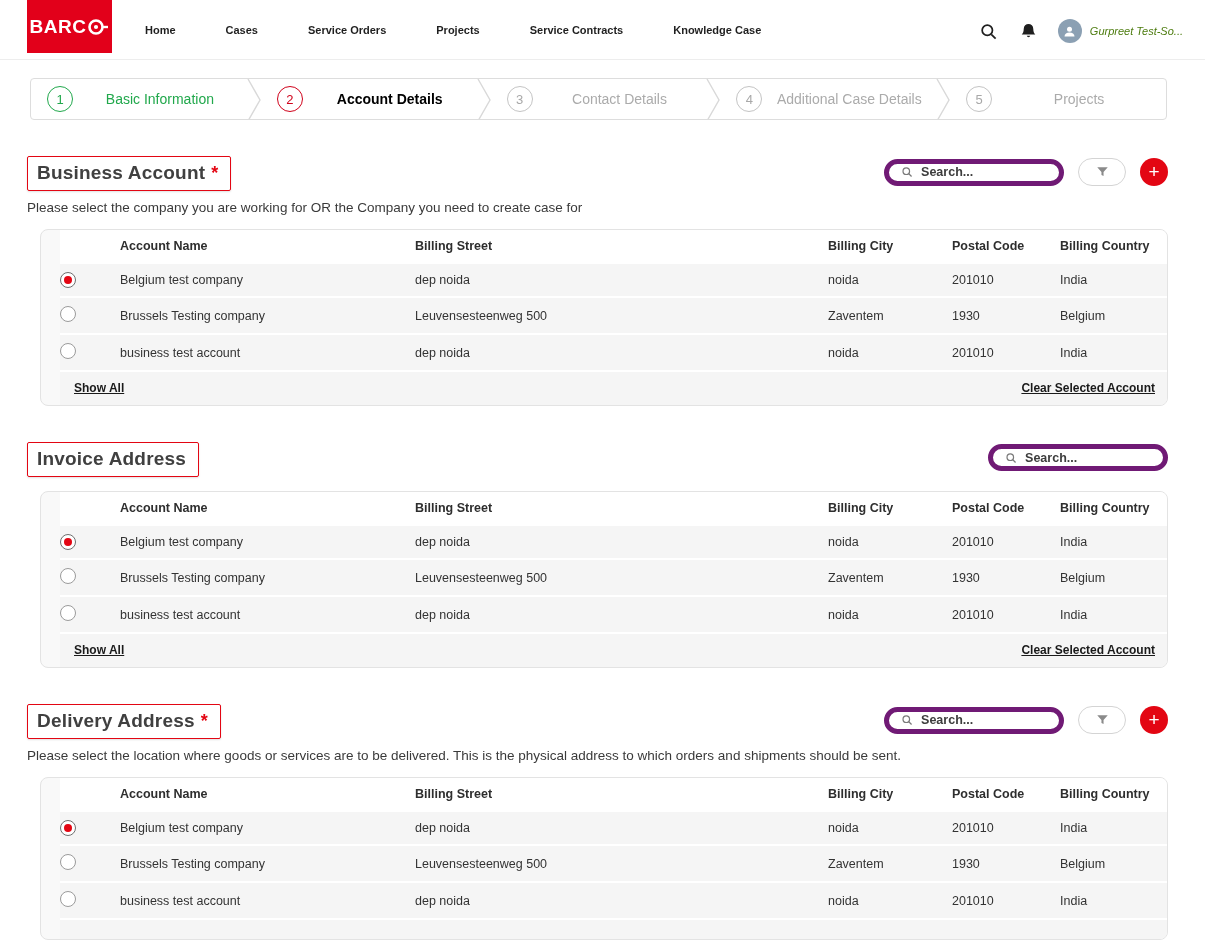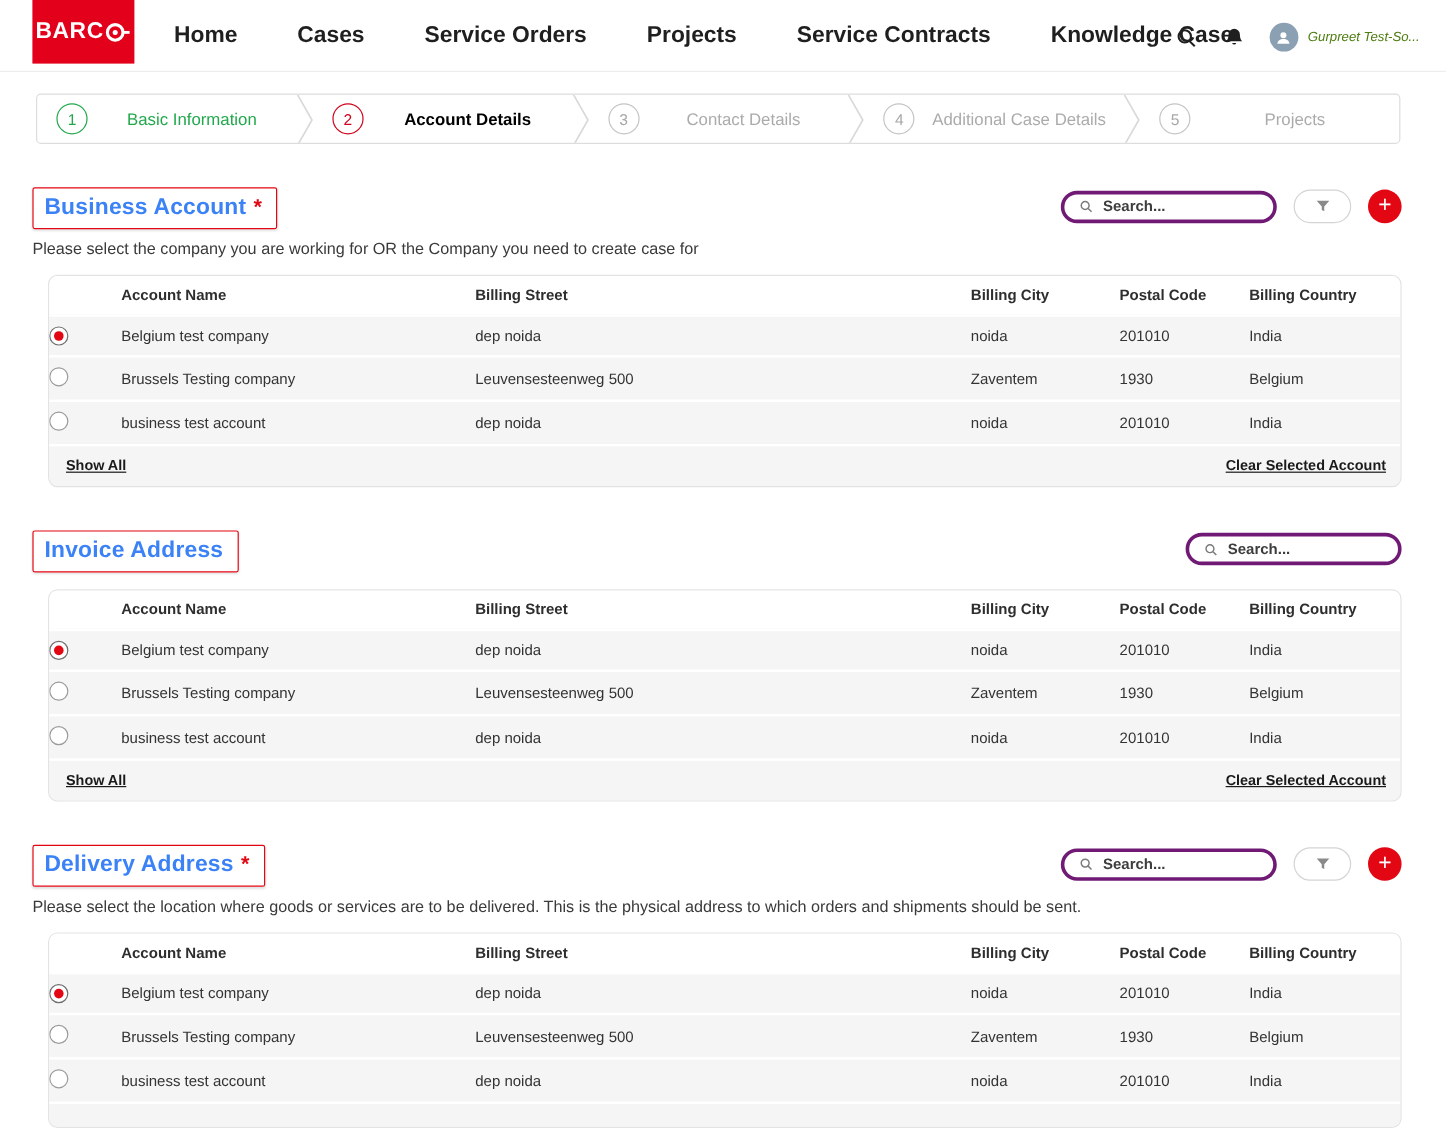--- a/index.html
+++ b/index.html
@@ -3,21 +3,21 @@
 <meta charset="utf-8">
 <style>
   * { margin:0; padding:0; box-sizing:border-box; }
   html,body { width:1205px; background:#fff; font-family:"Liberation Sans", sans-serif; color:#333; }
 
   
   .topbar { position:relative; height:60px; background:#fff; border-bottom:1px solid #ededed; display:flex; align-items:center; }
   .logo { position:absolute; left:27px; top:0; width:85px; height:53px; background:#e2001a; display:flex; align-items:center; justify-content:center; }
   .logo-text { color:#fff; font-weight:bold; font-size:19px; letter-spacing:.5px; display:flex; align-items:center; }
   .nav-items { display:flex; align-items:center; gap:50px; margin-left:145px; }
-  .nav-item { font-size:19px; font-weight:600; color:#1f1f1f; cursor:pointer; white-space:nowrap; }
+  .nav-item { font-size:11px; font-weight:600; color:#1f1f1f; cursor:pointer; white-space:nowrap; }
   .nav-right { position:absolute; right:22px; top:0; height:62px; display:flex; align-items:center; gap:18px; }
   .icon-btn { width:22px; height:22px; display:flex; align-items:center; justify-content:center; cursor:pointer; }
   .avatar-wrap { display:flex; align-items:center; gap:8px; cursor:pointer; }
   .avatar { width:24px; height:24px; border-radius:50%; background:#8ba0b3; display:flex; align-items:center; justify-content:center; }
   .username { font-size:11px; color:#4d7c0f;font-style:italic; }
 
   
   .stepper { margin:18px 38px 0 30px; height:42px; border:1px solid #ddd; border-radius:4px; display:flex; align-items:stretch; overflow:hidden; background:#fff; }
   .step { flex:1; display:flex; align-items:center; padding-left:16px; gap:0; min-width:0; }
   .step-circle { width:26px; height:26px; border-radius:50%; border:1.5px solid #c4c4c4; color:#a8a8a8; font-size:13px; display:flex; align-items:center; justify-content:center; flex:none; }
@@ -26,32 +26,32 @@
   .step.done .step-label { color:#21a84c; }
   .step.current .step-circle { border-color:#d0021b; color:#d0021b; }
   .step.current .step-label { color:#000000; font-weight:bold; }
   .step-sep { flex:none; display:flex; align-items:stretch; }
 
   
   .main { padding:0 37px 0 27px; }
   .section { margin-top:36px; }
   .section-head { display:flex; align-items:flex-start; justify-content:space-between; }
   .title-box { border:1.5px solid #e30613; border-radius:2px; padding:5px 12px 6px 9px; display:inline-flex; align-items:baseline; gap:6px; box-shadow:0 1px 2px rgba(0,0,0,.12); }
-  .section-title { font-size:19px; color:#3b82f6; font-weight:600; letter-spacing:.2px; }
+  .section-title { font-size:19px; color:#404040; font-weight:600; letter-spacing:.2px; }
   .req { color:#e30613; font-size:18px; font-weight:bold; }
   .controls { display:flex; align-items:center; gap:14px; padding-top:2px; }
-  .search-pill { display:flex; align-items:center; gap:8px; width:180px; height:27px; border:3px solid #701a75; border-radius:14px; padding:0 12px; background:#fff; }
+  .search-pill { display:flex; align-items:center; gap:8px; width:180px; height:27px; border:5px solid #701a75; border-radius:14px; padding:0 12px; background:#fff; }
   .search-pill input { border:none; outline:none; width:100%; font-size:12.5px; font-weight:600; color:#3d3d3d; background:transparent; font-family:"Liberation Sans", sans-serif; }
   .search-pill input::placeholder { color:#3d3d3d; opacity:1; }
   .filter-btn { width:48px; height:28px; border:1px solid #d4d4d4; border-radius:14px; background:#fff; display:flex; align-items:center; justify-content:center; cursor:pointer; }
   .add-btn { width:28px; height:28px; border-radius:50%; background:#e30613; border:none; color:#fff; font-size:19px; line-height:1; display:flex; align-items:center; justify-content:center; cursor:pointer; padding-bottom:2px; }
   .section-desc { margin-top:9px; font-size:13.5px; color:#3a3a3a; }
 
   
-  .table-card { margin:14px 0 0 13px; border:1px solid #e3e3e3; border-radius:8px; background:#f9f9f9; overflow:hidden; }
+  .table-card { margin:14px 0 0 13px; border:1px solid #e3e3e3; border-radius:8px; background:#f9f9f9; overflow:hidden;padding-left:19px; }
   .trow { display:flex; align-items:center; }
   .thead { background:#fff; }
   .thead .cell { font-weight:bold; font-size:12.5px; color:#2e2e2e; padding:9px 6px 9px 0; }
   .tbody .trow { background:#f5f5f5; border-top:2px solid #fff; cursor:pointer; }
   .tbody .cell { font-size:12.5px; color:#333; padding:8px 6px 8px 0; }
   .cell-radio { width:60px; flex:none; padding-left:15px; }
   .cell-name { width:295px; flex:none; }
   .cell-street { width:413px; flex:none; }
   .cell-city { width:124px; flex:none; }
   .cell-postal { width:108px; flex:none; }

